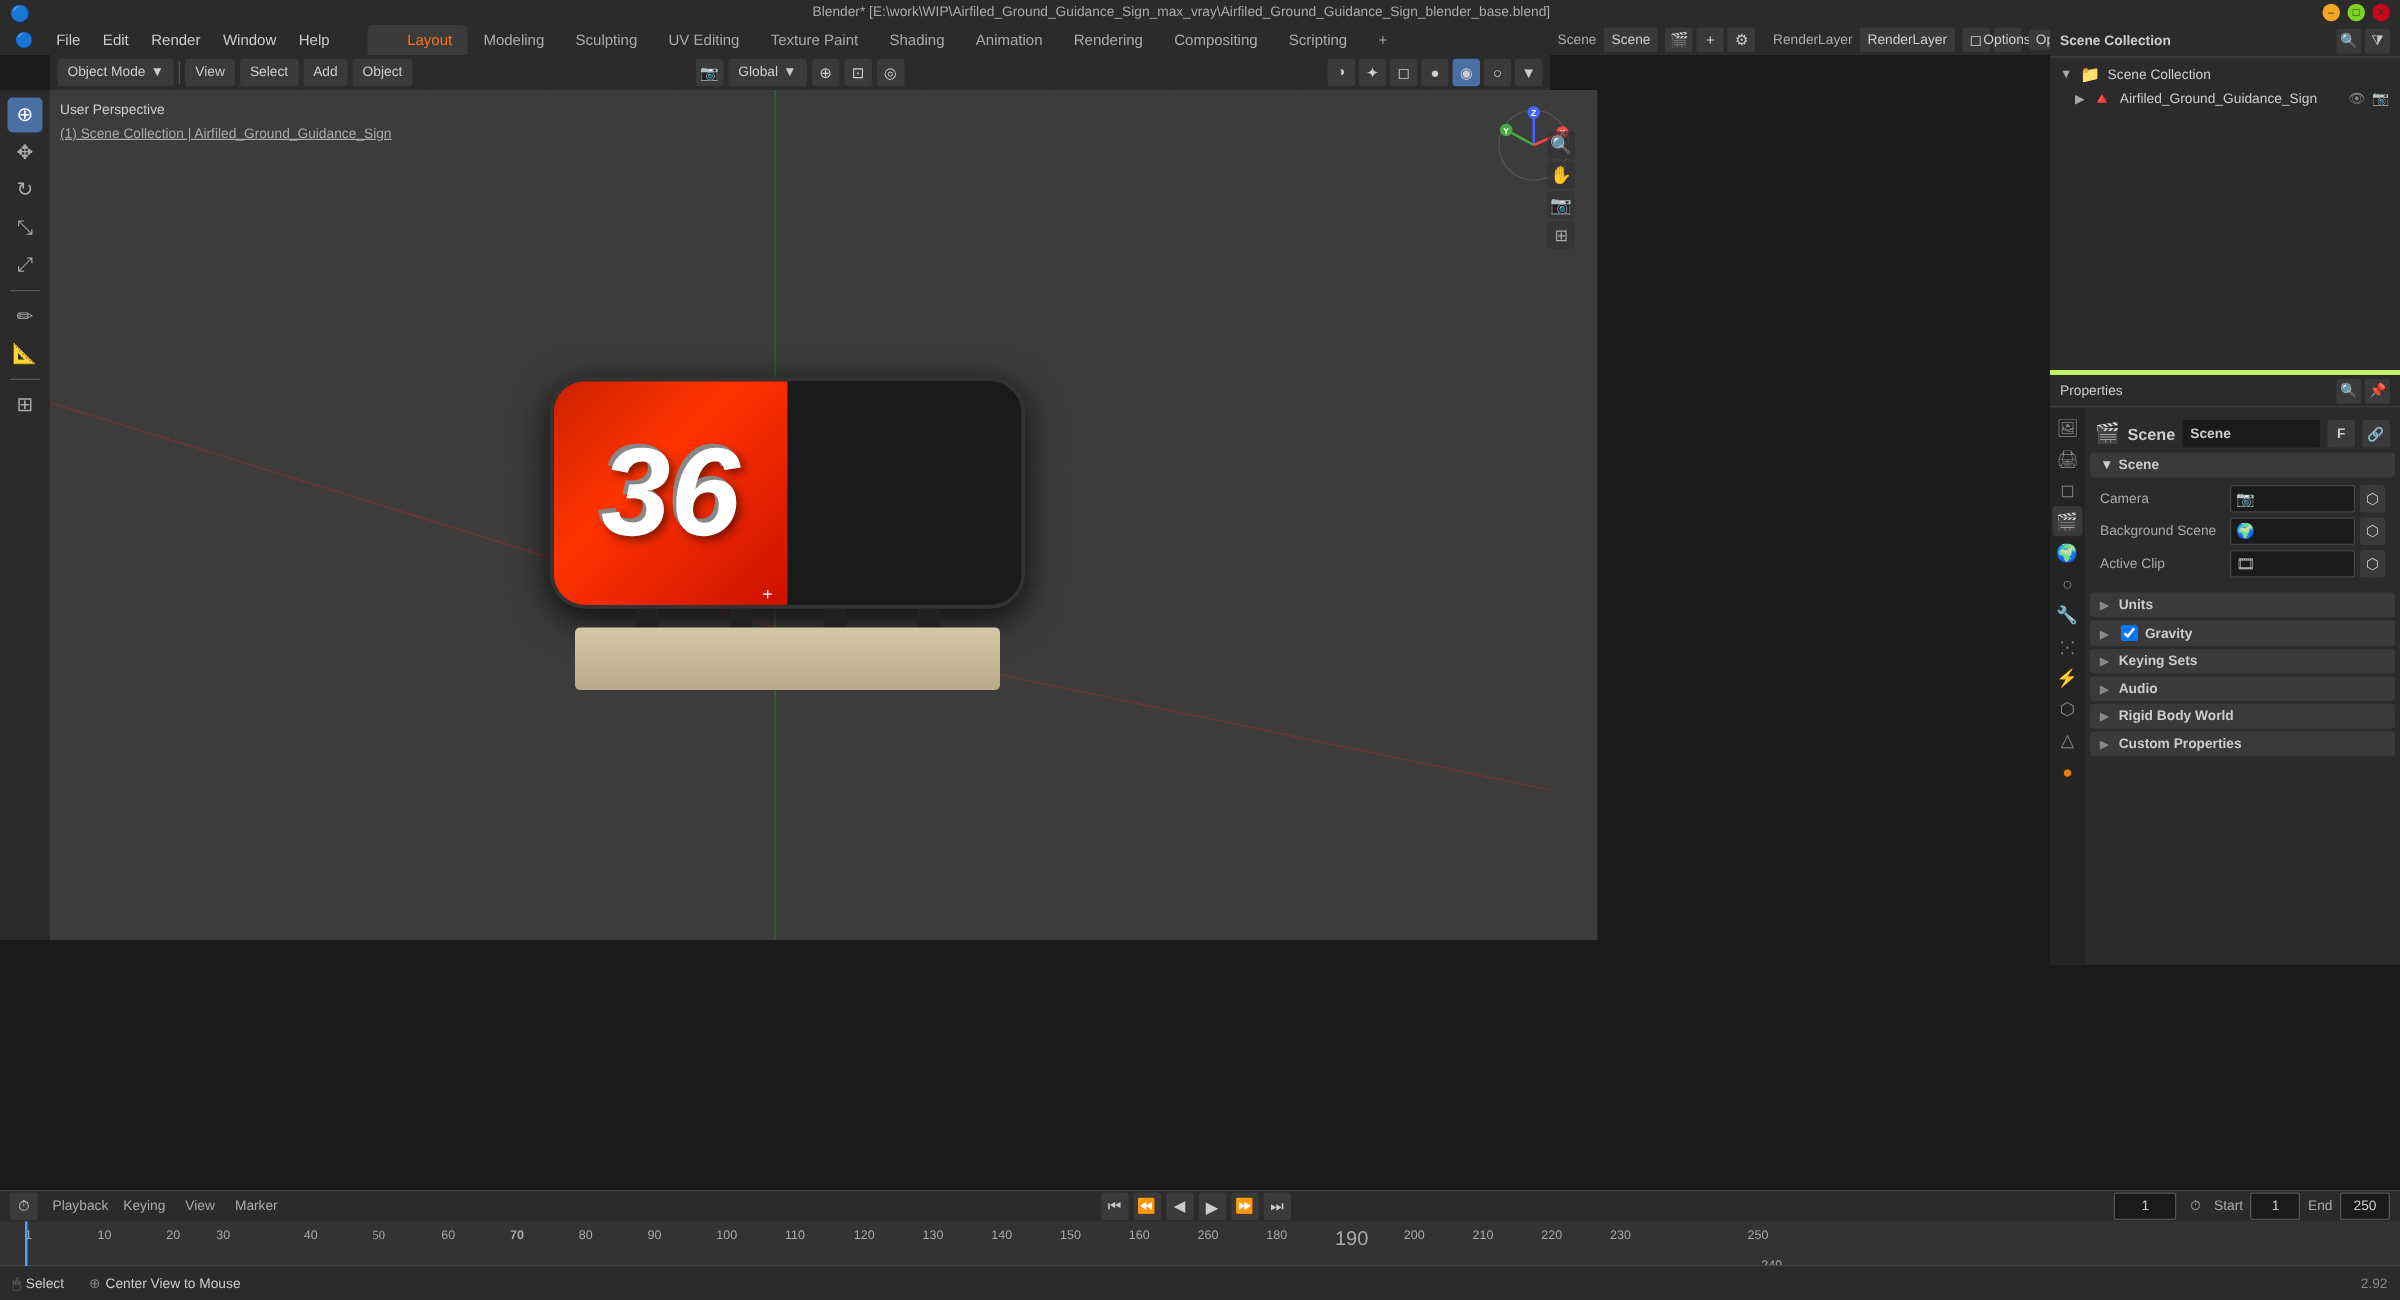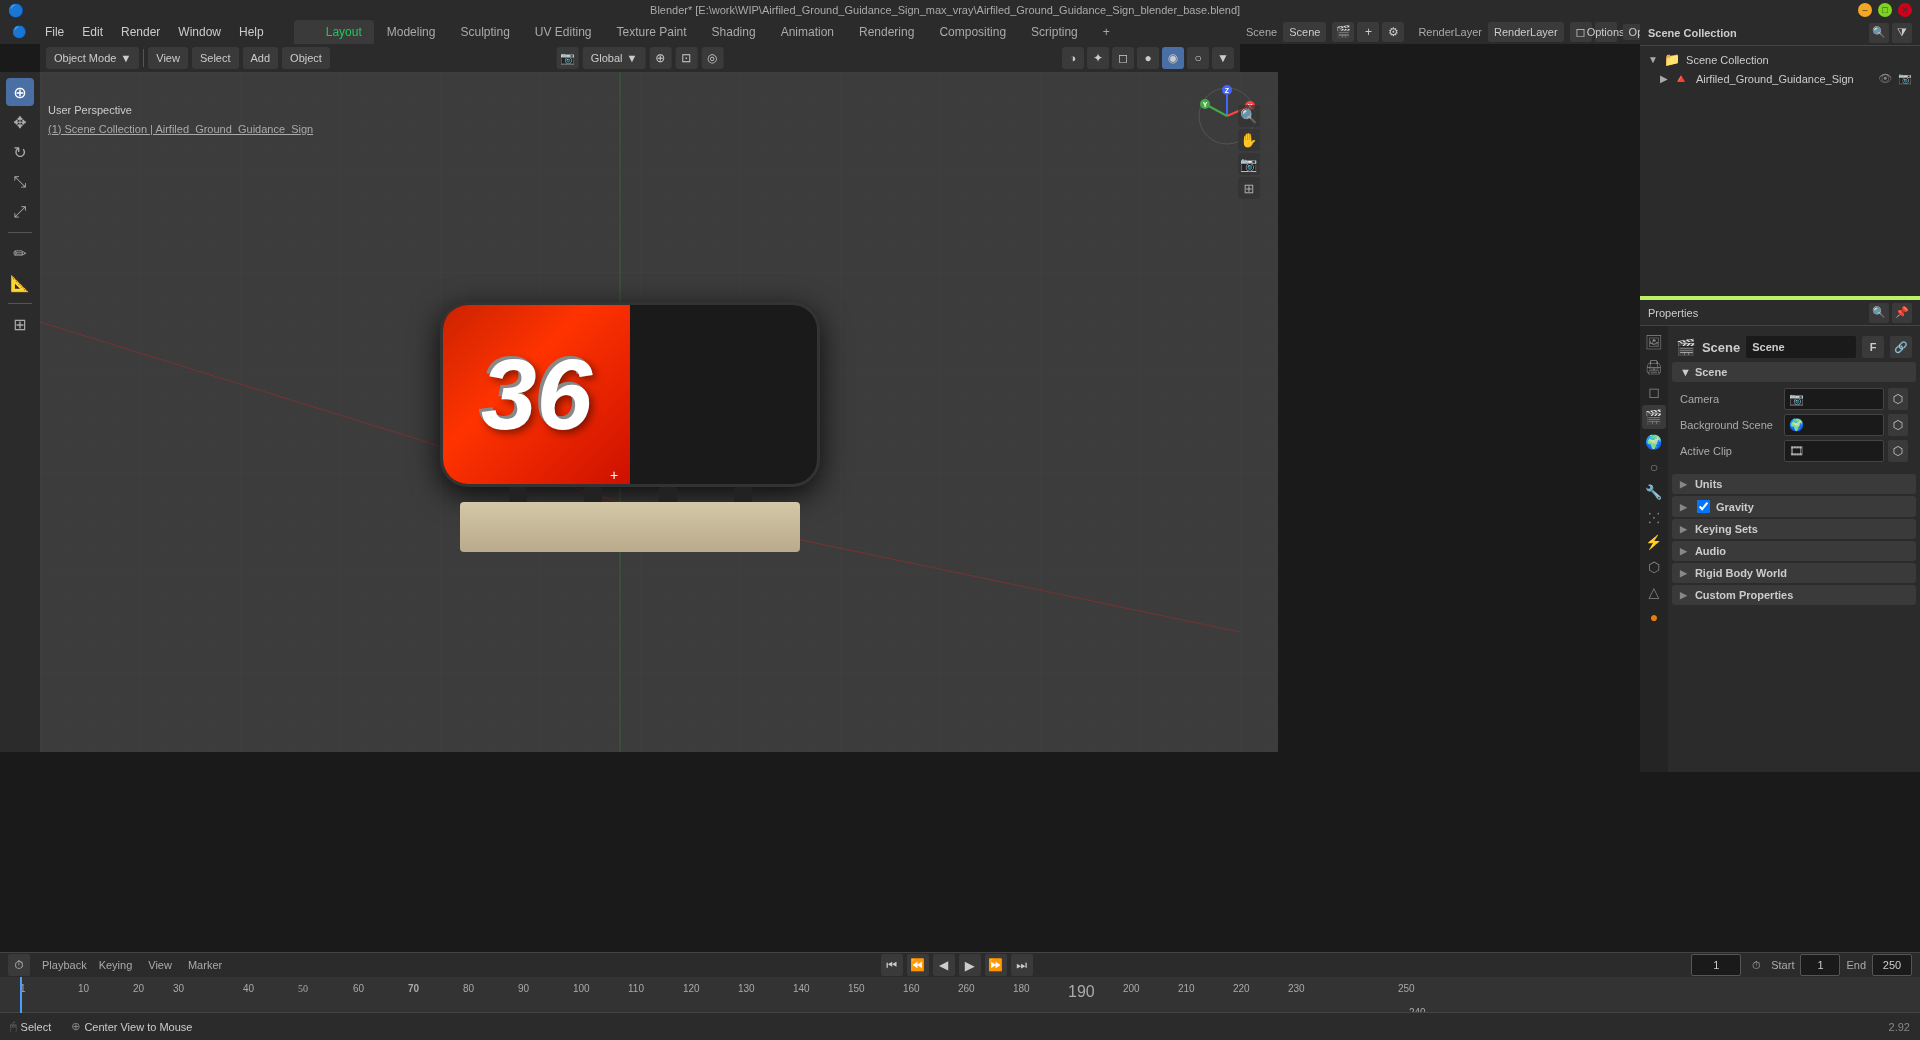--- a/index.html
+++ b/index.html
@@ -17,21 +17,21 @@
     .tb-maximize { background: #7ed321; }
     .tb-close { background: #d0021b; }
 
     
     #menubar {
       position: absolute; top: 20px; left: 0; width: 1920px; height: 24px;
       background: #2b2b2b; display: flex; align-items: center; padding: 0 4px; gap: 2px;
     }
     .menu-item { padding: 2px 8px; font-size: 12px; color: #ccc; cursor: pointer; border-radius: 3px; }
     .ws-tab { padding: 2px 12px; font-size: 12px; color: #aaa; cursor: pointer; border-radius: 4px 4px 0 0; height: 24px; display: flex; align-items: center; }
-    .ws-tab.active { background: #3a3a3a; color: #22c55e; padding-left: 32px; }
+    .ws-tab.active { background: #3a3a3a; color: #f97316; padding-left: 32px; }
     .header-btn { padding: 2px 8px; background: #3a3a3a; border: none; color: #ccc; font-size: 11px; cursor: pointer; border-radius: 3px; height: 22px; display: flex; align-items: center; gap: 4px; }
 
     
     #viewport {
       position: absolute; top: 72px; left: 40px; width: 1200px; height: 680px;
       background: #3c3c3c; overflow: hidden;
     }
 
     
     #grid-overlay {
@@ -309,21 +309,21 @@
 
   <svg style="position:absolute;top:0;left:0;width:100%;height:100%;pointer-events:none;" xmlns="http://www.w3.org/2000/svg">
 
     <line x1="0" y1="250" x2="580" y2="430" stroke="rgba(180,40,40,0.5)" stroke-width="1"></line>
     <line x1="580" y1="430" x2="1200" y2="560" stroke="rgba(180,40,40,0.5)" stroke-width="1"></line>
 
     <line x1="580" y1="0" x2="580" y2="680" stroke="rgba(40,160,40,0.4)" stroke-width="1"></line>
   </svg>
 
   <div id="viewport-info">
-    <div style="font-size:11px; color:#ccc;margin-top:22px;">User Perspective</div>
+    <div style="font-size:11px; color:#ccc;">User Perspective</div>
     <div style="font-size:11px; color:#aaa; margin-top:2px;text-decoration:underline;">(1) Scene Collection | Airfiled_Ground_Guidance_Sign</div>
   </div>
 
   <div id="sign-container">
 
     <div id="sign-body">
       <div id="sign-left">
         <span>36</span>
       </div>
     </div>

